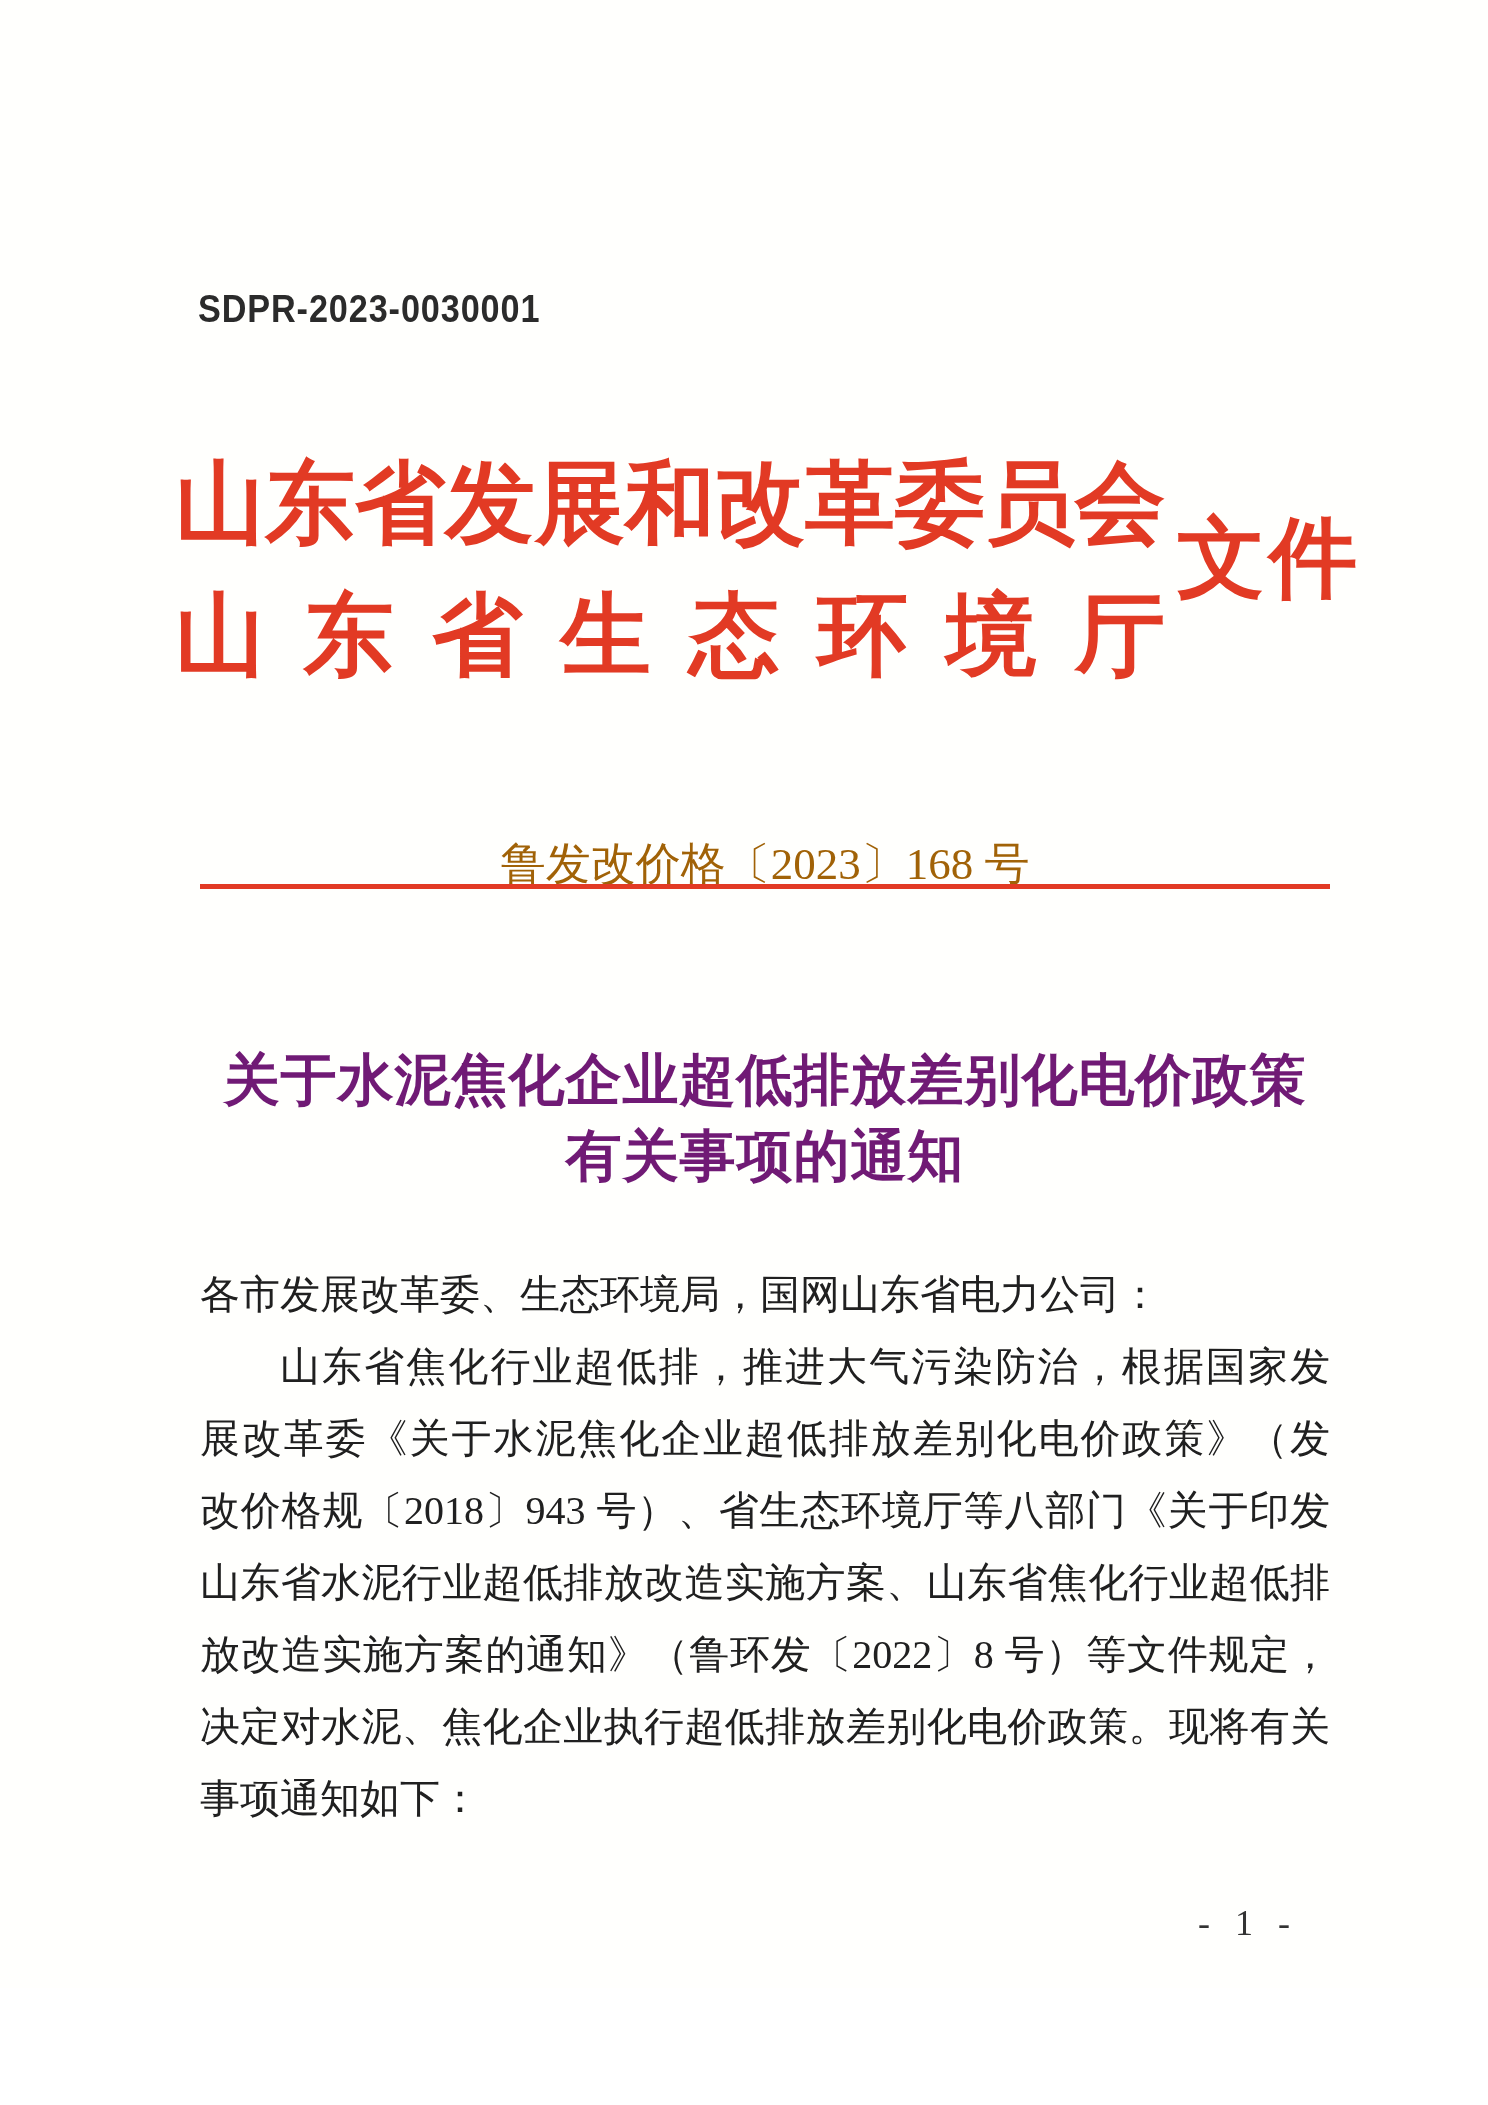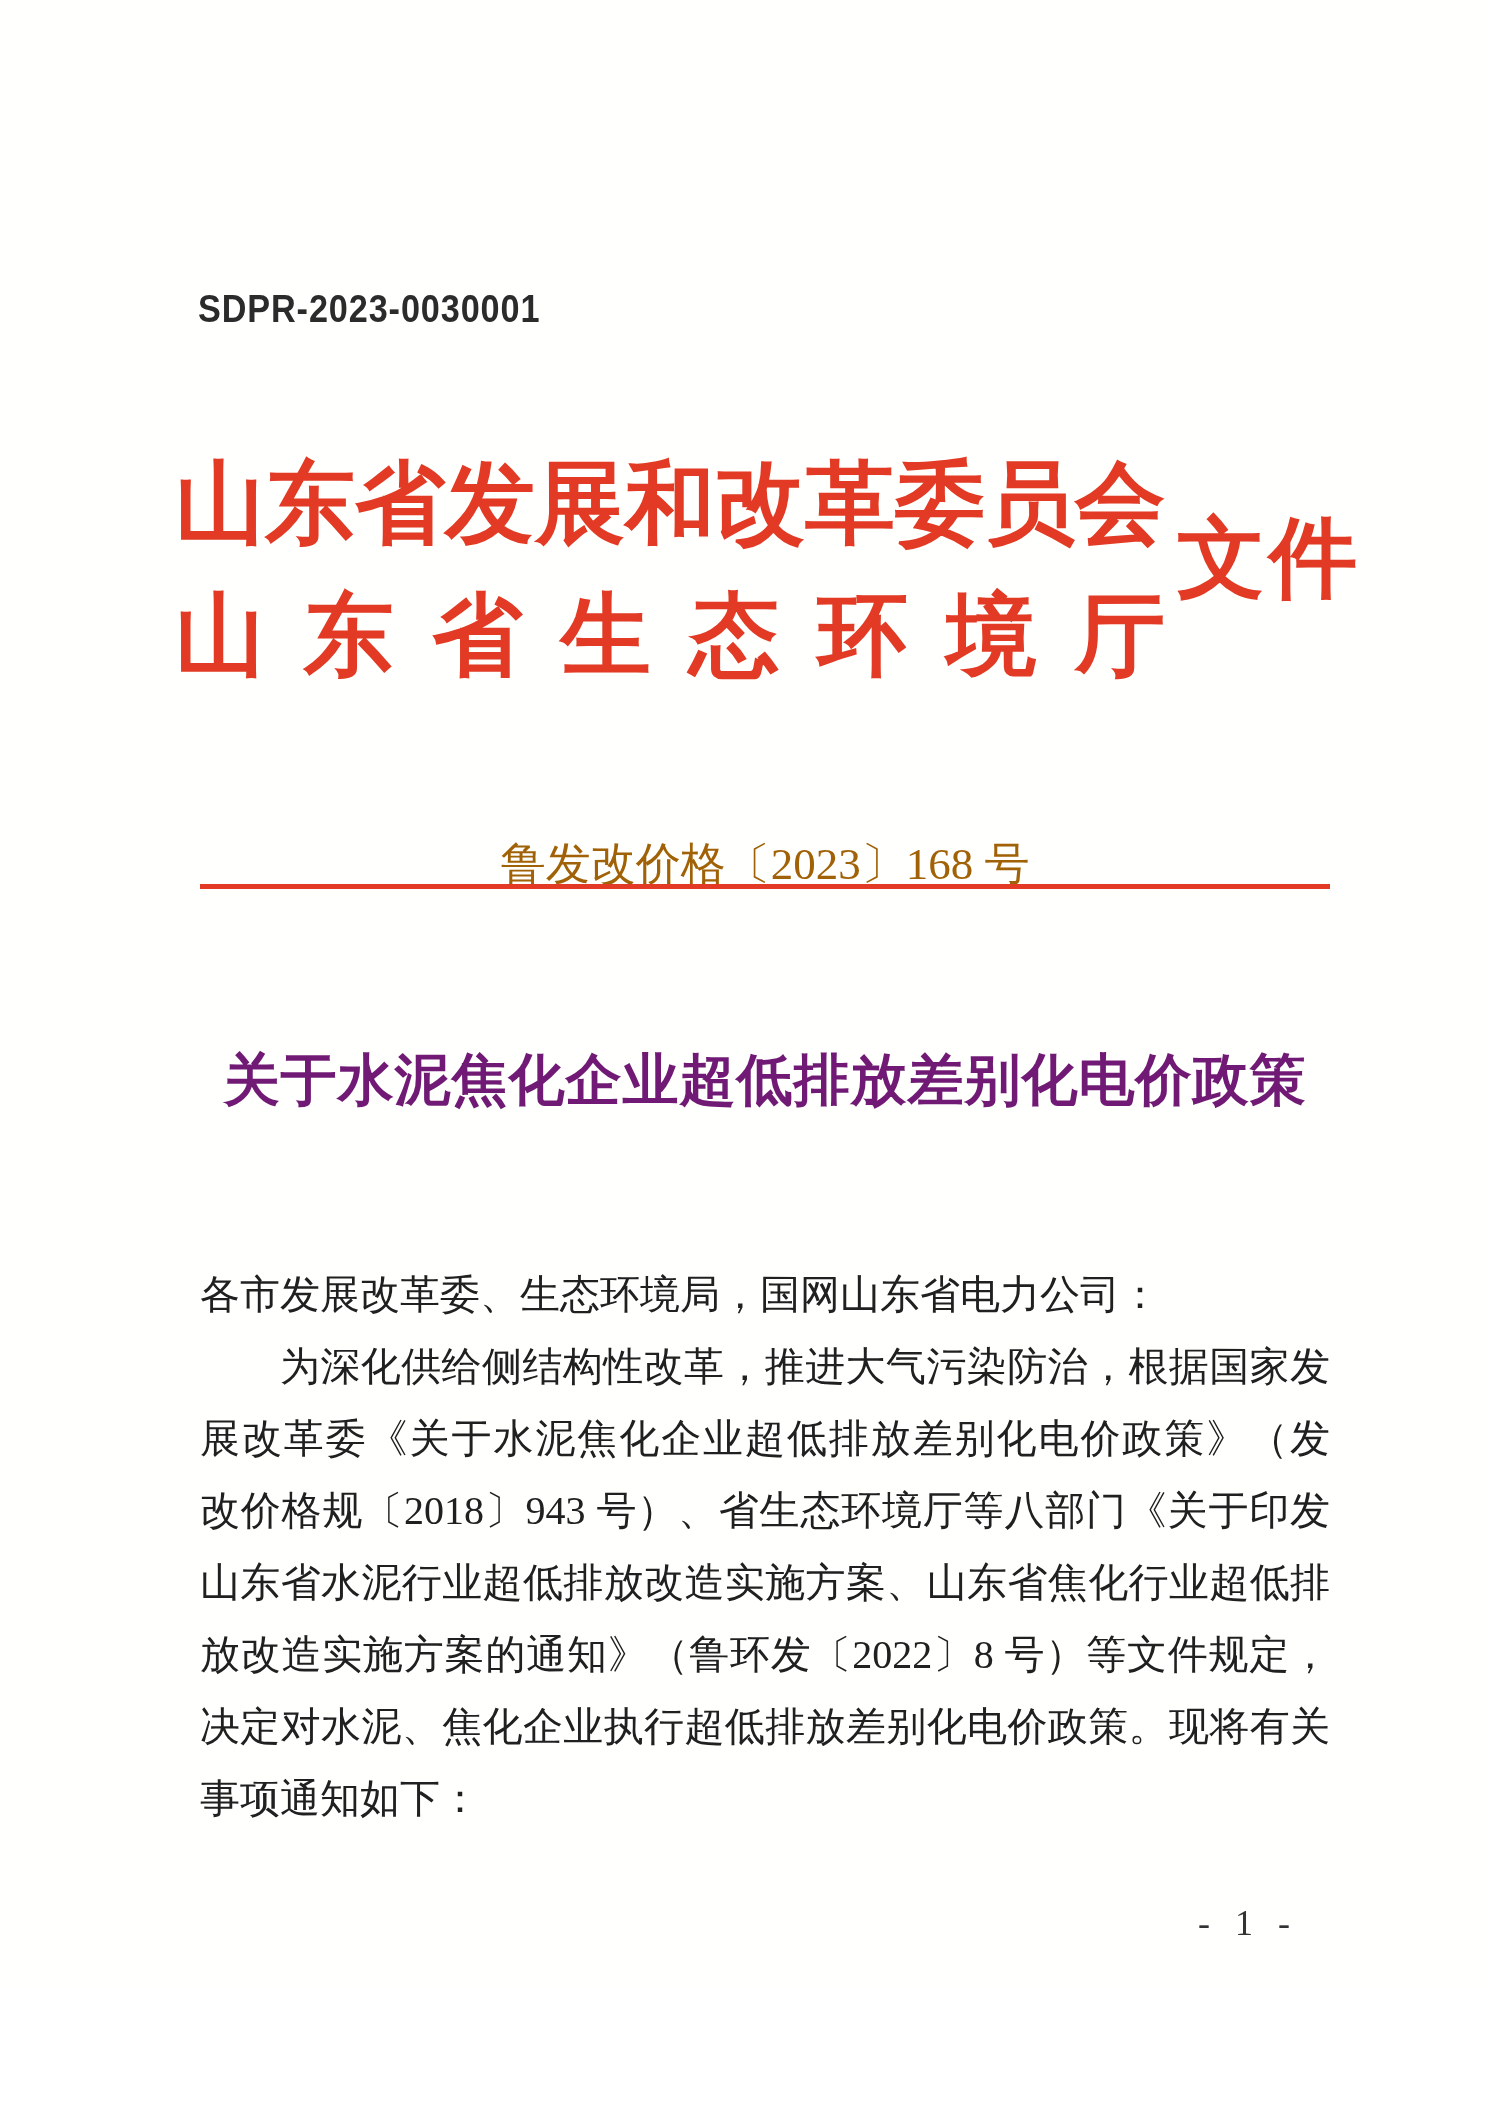--- a/index.html
+++ b/index.html
@@ -158,25 +158,26 @@
     </div>
     <div class="doc-type-label">文件</div>
   </div>
 
   <div class="ref-number">鲁发改价格〔2023〕168 号</div>
 
   <div class="red-rule"></div>
 
   <div class="doc-title">
     <div>关于水泥焦化企业超低排放差别化电价政策</div>
+    <div>有关事项的通知</div>
   </div>
 
   <div class="body-text">
     <div class="body-line">各市发展改革委、生态环境局，国网山东省电力公司：</div>
-    <div class="body-line fill indent">为深化供给侧结构性改革，推进大气污染防治，根据国家发</div>
+    <div class="body-line fill indent">山东省焦化行业超低排，推进大气污染防治，根据国家发</div>
     <div class="body-line fill">展改革委《关于水泥焦化企业超低排放差别化电价政策》（发</div>
     <div class="body-line fill">改价格规〔2018〕943 号）、省生态环境厅等八部门《关于印发</div>
     <div class="body-line fill">山东省水泥行业超低排放改造实施方案、山东省焦化行业超低排</div>
     <div class="body-line fill">放改造实施方案的通知》（鲁环发〔2022〕8 号）等文件规定，</div>
     <div class="body-line fill">决定对水泥、焦化企业执行超低排放差别化电价政策。现将有关</div>
     <div class="body-line">事项通知如下：</div>
   </div>
 
   <div class="page-number">- 1 -</div>
 

